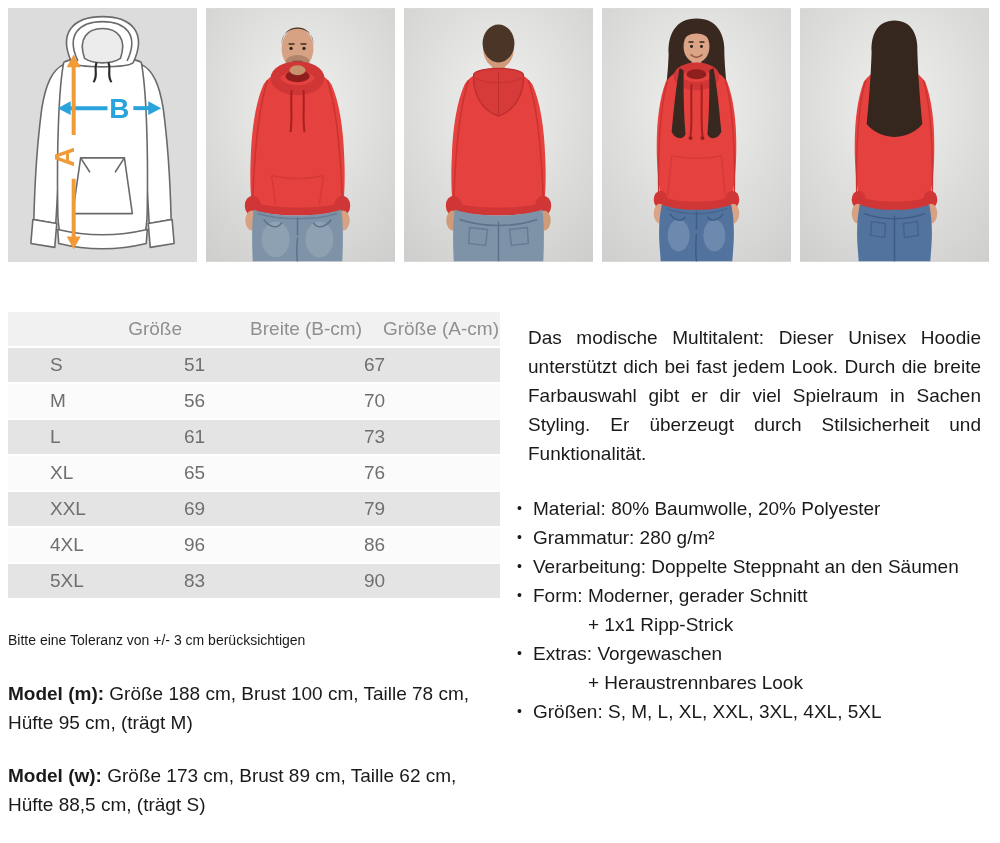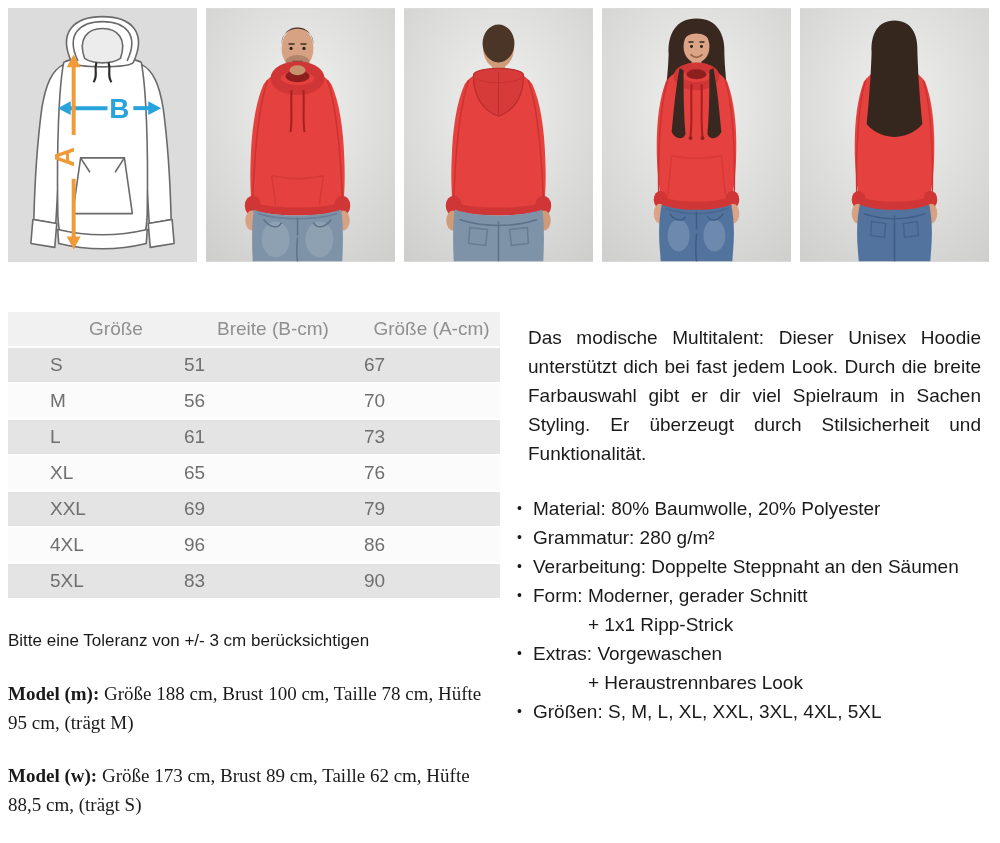--- a/index.html
+++ b/index.html
@@ -10,29 +10,29 @@
   
   .gallery{display:flex;gap:9px;padding:8px;}
   .panel{width:189px;height:254px;flex:0 0 auto;background:#dcdcdc;}
   .panel svg{display:block;width:100%;height:100%;}
   
   .content{display:flex;padding:0 8px;margin-top:40px;align-items:flex-start;}
   .left-col{width:492px;flex:0 0 auto;}
   .right-col{margin-left:17px;width:475px;flex:0 0 auto;padding-top:2px;}
   
   table.size{border-collapse:separate;border-spacing:0 2px;width:492px;font-size:19px;}
-  table.size th{font-weight:normal;color:#8f8f8f;text-align:center;height:32px;background:#f1f1f1;}
+  table.size th{font-weight:normal;color:#8f8f8f;text-align:right;height:32px;background:#f1f1f1;}
   table.size td{color:#6f6f6f;text-align:left;height:32px;}
   table.size th:first-child,table.size td:first-child{width:132px;padding-left:42px;}
   table.size th:nth-child(2),table.size td:nth-child(2){width:178px;}
   table.size tbody tr:nth-child(odd) td{background:#e4e4e4;}
   table.size tbody tr:nth-child(even) td{background:#fbfbfb;}
   
-  .tolerance{margin:26px 0 0 0;font-size:17px;line-height:29px;}
-  .model-note{margin:24px 0 0 0;font-size:19px;line-height:29px;width:485px;font-family:Liberation Serif, serif;}
+  .tolerance{margin:26px 0 0 0;font-size:14px;line-height:29px;}
+  .model-note{margin:24px 0 0 0;font-size:19px;line-height:29px;width:485px;}
   .model-note b{font-weight:bold;}
   
   .intro{margin:11px;font-size:19px;line-height:29px;text-align:justify;}
   ul.features{list-style:none;margin:26px 0 0 0;padding:0;font-size:19px;line-height:29px;}
   ul.features li{display:flex;}
   ul.features li .marker{flex:0 0 16px;font-size:14px;color:#1a1a1a;}
   ul.features li.indent{padding-left:71px;text-align:center;}
 </style>
 </head>
 <body>

